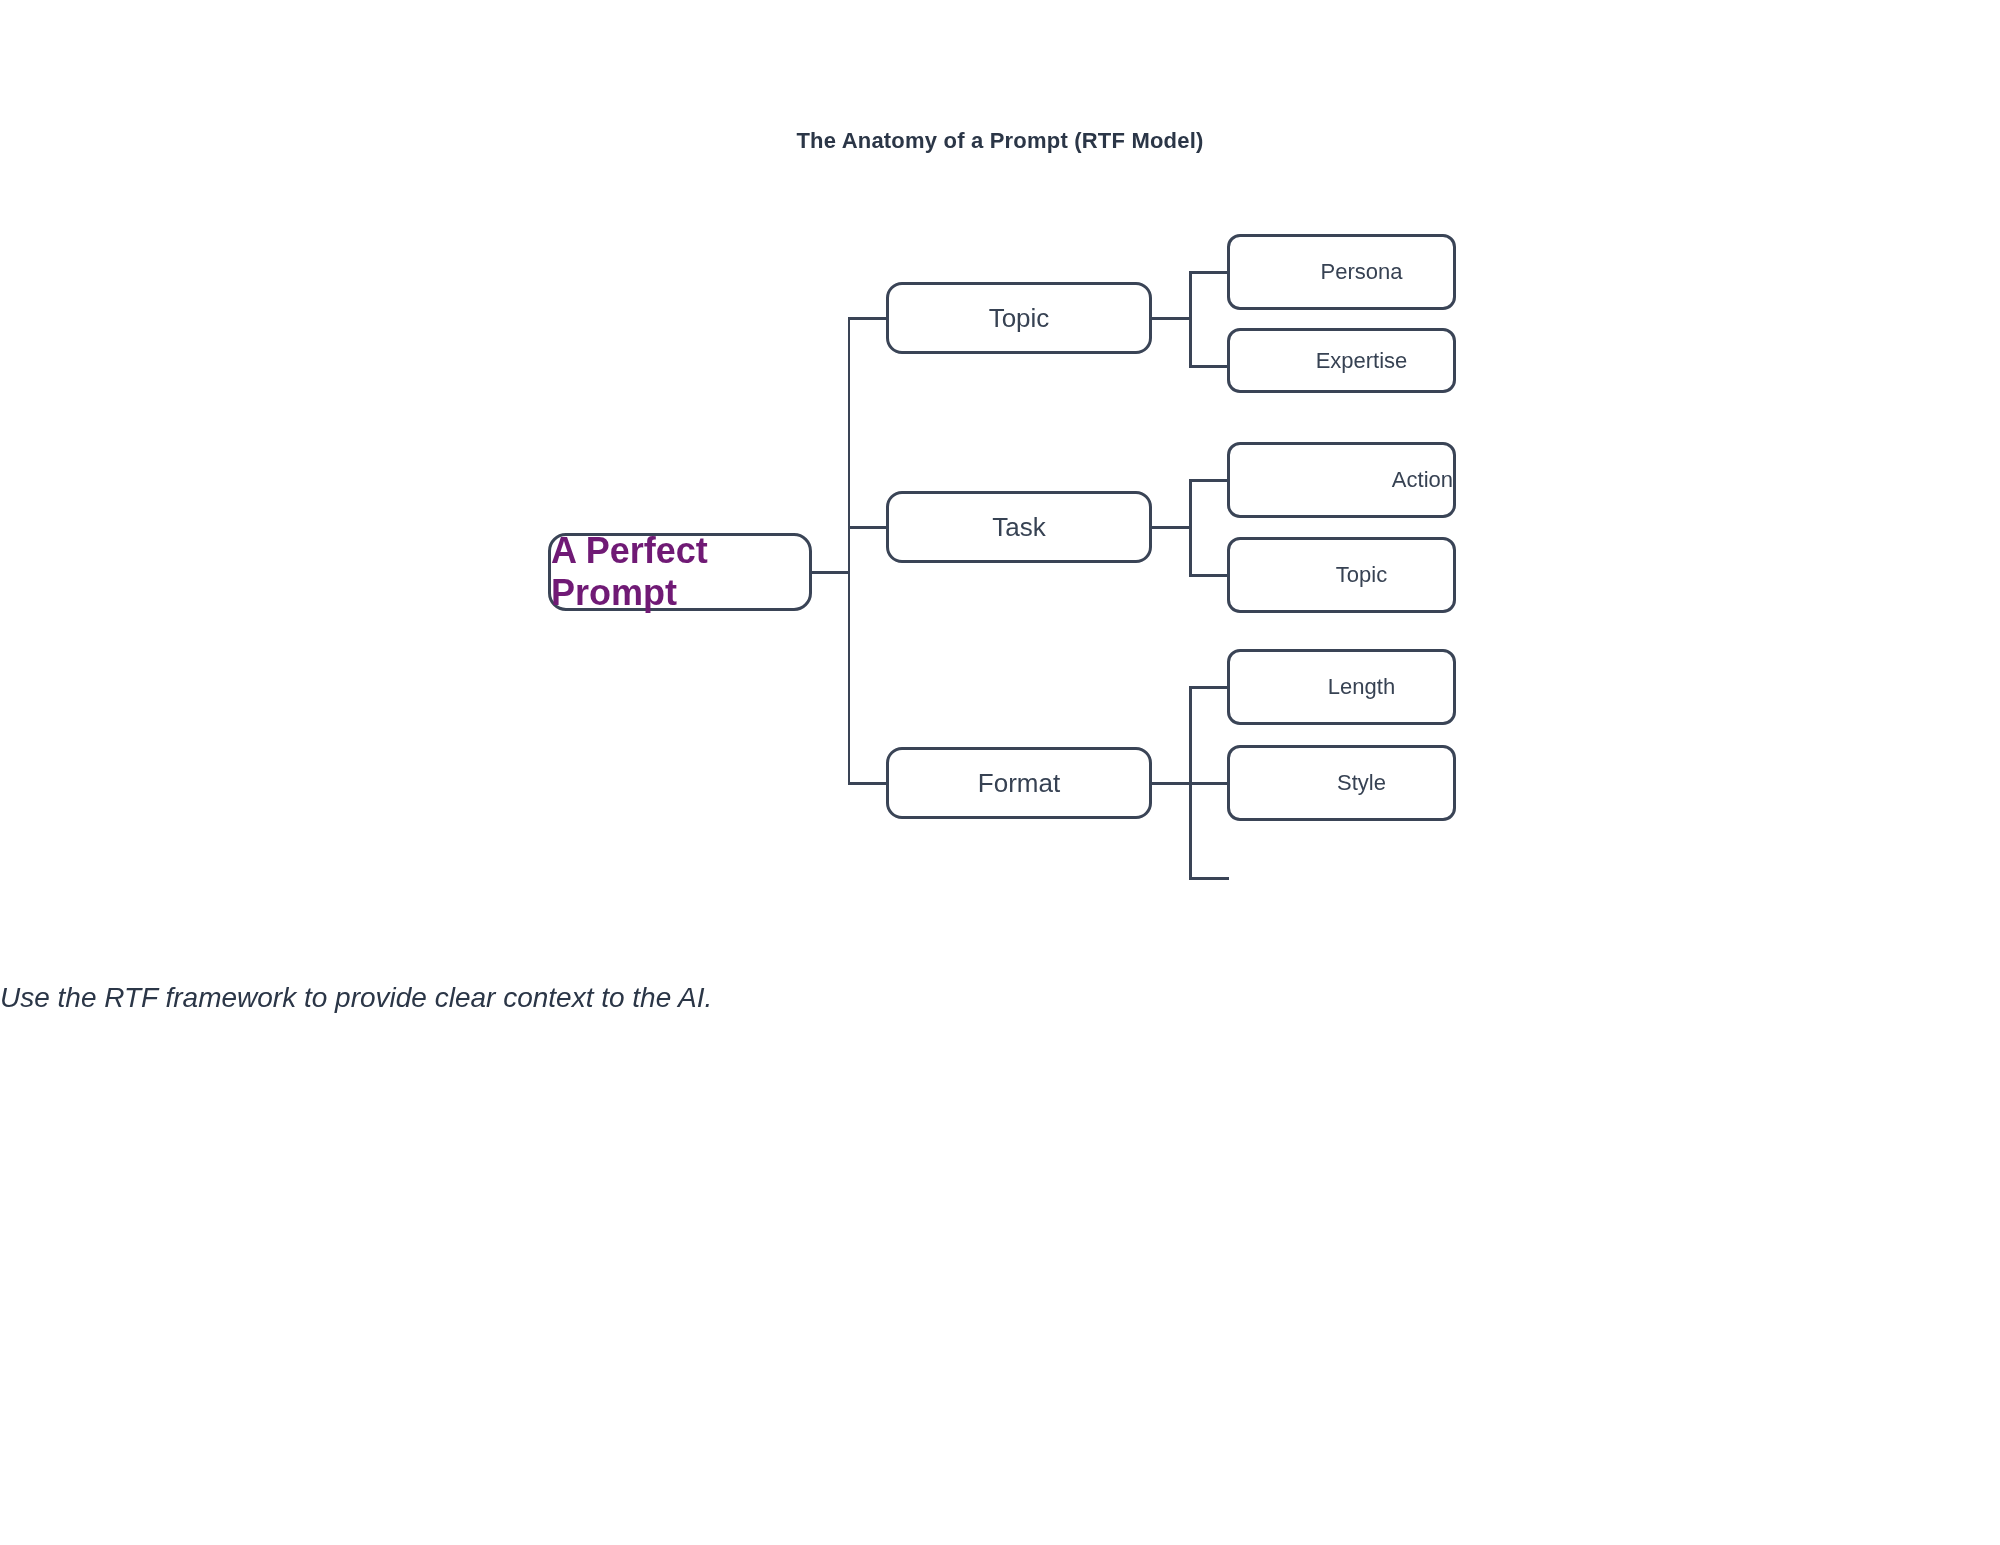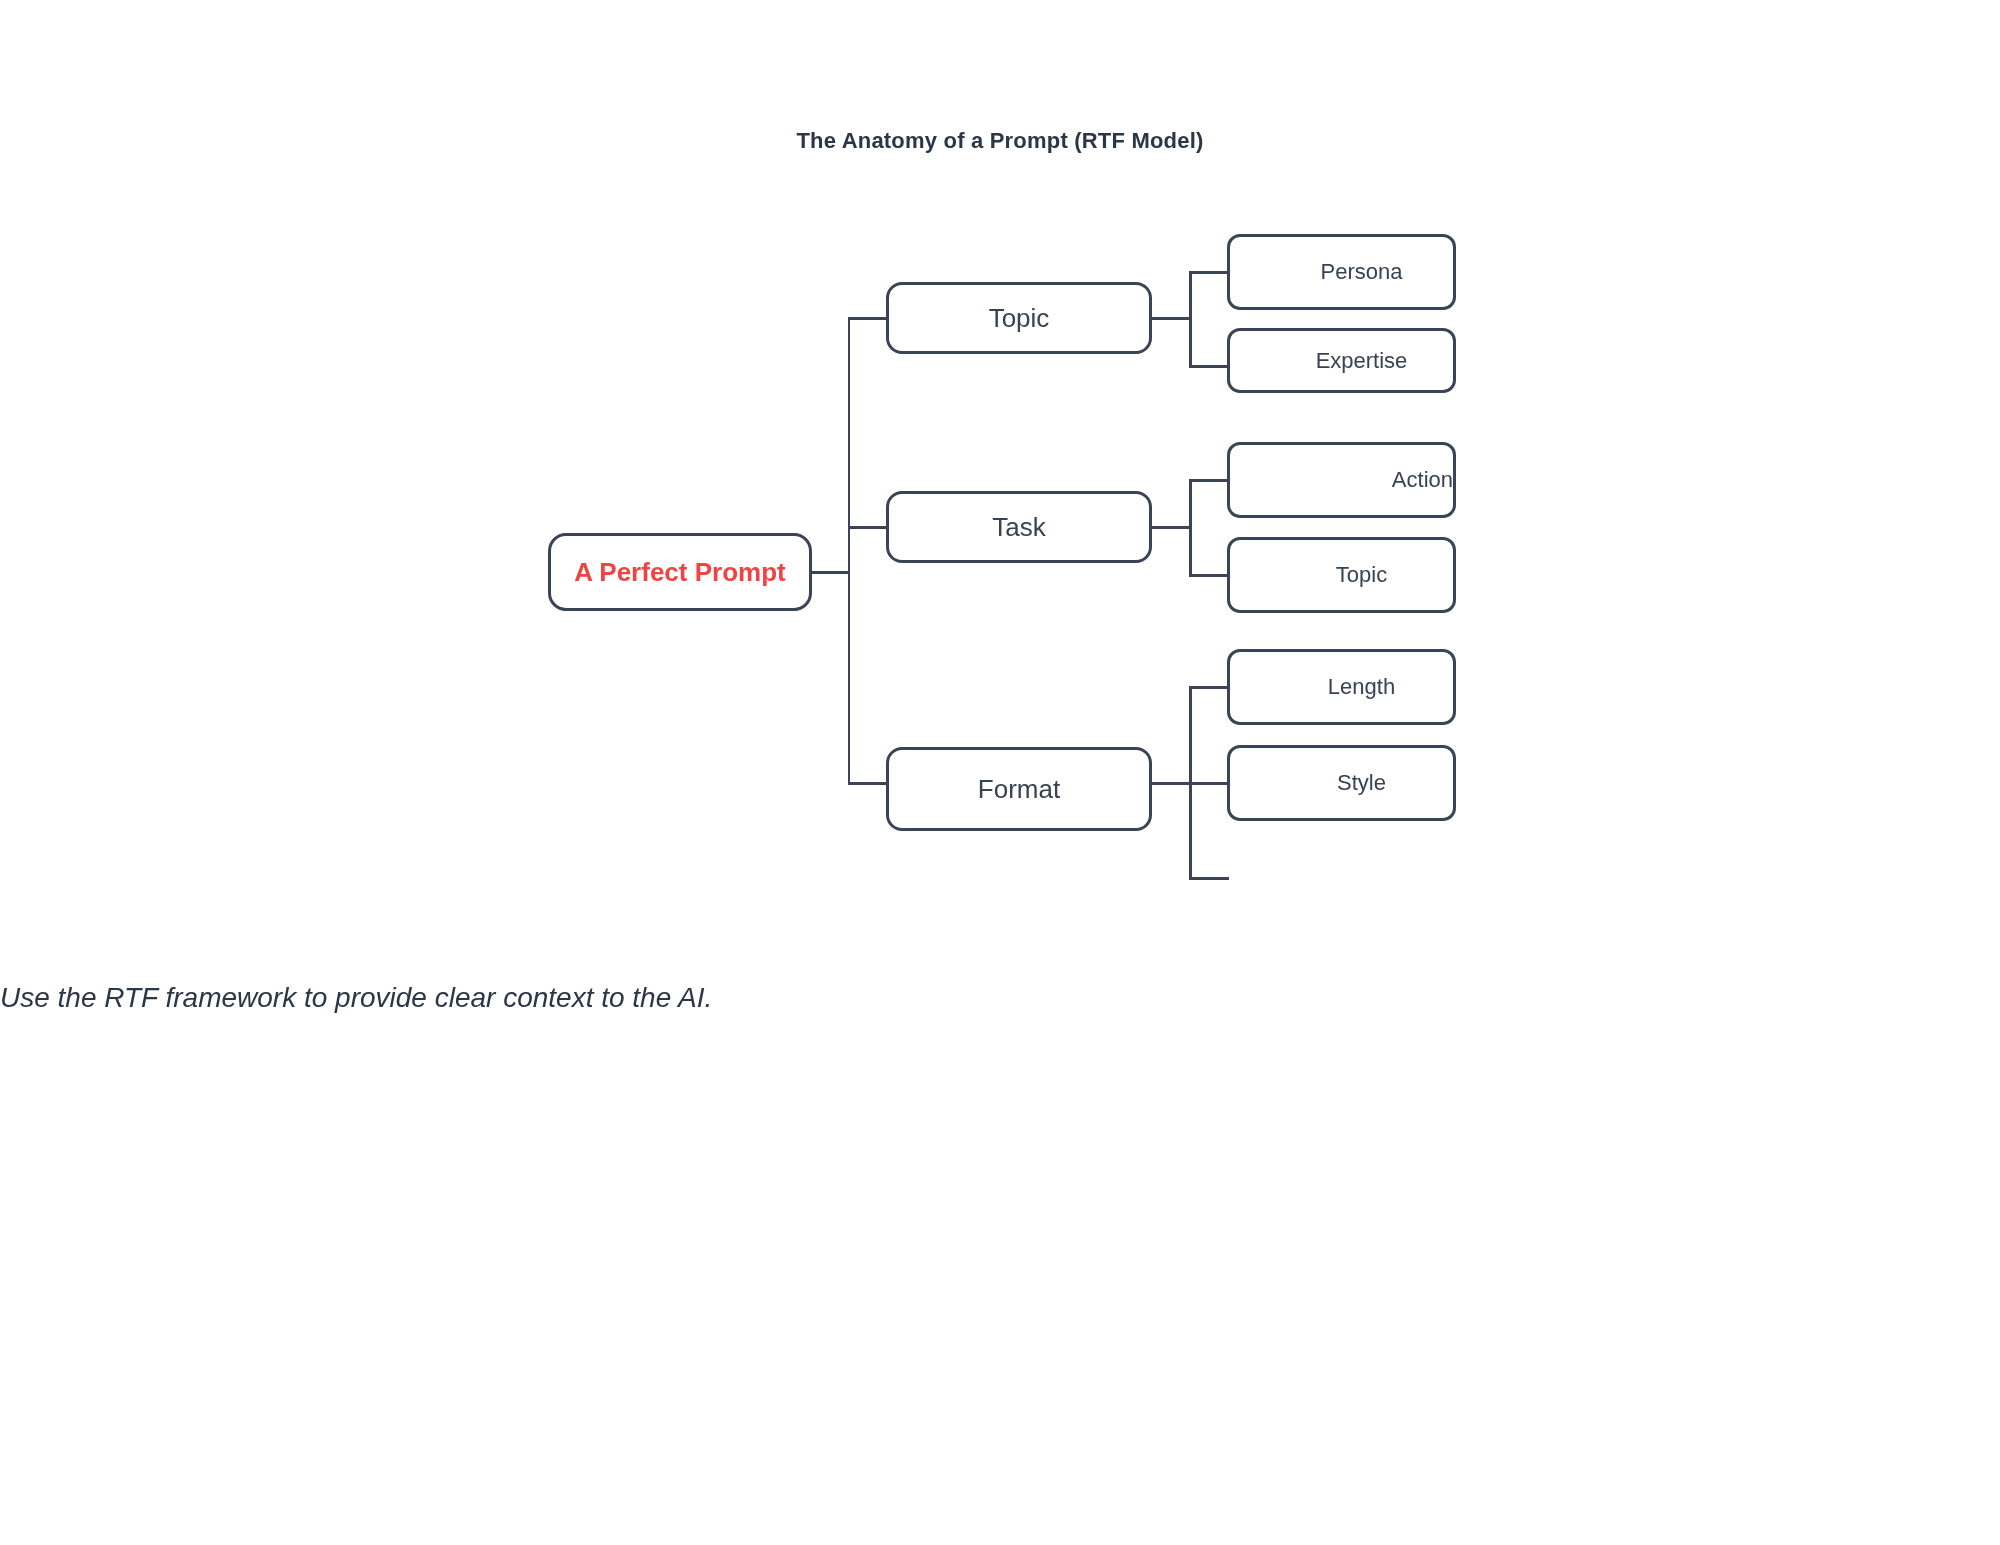--- a/index.html
+++ b/index.html
@@ -27,23 +27,23 @@
     align-items: center;
     justify-content: center;
     background: #ffffff;
     border: 3px solid #3a4456;
     box-sizing: border-box;
     color: #374253;
     z-index: 2;
   }
   .node.root {
     border-radius: 18px;
-    font-size: 26px;
+    font-size: 36px;
     font-weight: bold;
-    color: #ef4444;
+    color: #701a75;
   }
   .node.branch {
     border-radius: 16px;
     font-size: 26px;
   }
   .node.leaf {
     border-radius: 13px;
     font-size: 22px;
     padding-left: 40px;
   }
@@ -74,21 +74,21 @@
   <div class="node root" style="left:548px; top:533px; width:264px; height:78px;">
     <span>A Perfect Prompt</span>
   </div>
 
   <div class="node branch" style="left:886px; top:282px; width:266px; height:72px;">
     <span>Topic</span>
   </div>
   <div class="node branch" style="left:886px; top:491px; width:266px; height:72px;">
     <span>Task</span>
   </div>
-  <div class="node branch" style="left:886px; top:747px; width:266px; height:84px;">
+  <div class="node branch" style="left:886px; top:747px; width:266px; height:72px;">
     <span>Format</span>
   </div>
 
   <div class="node leaf" style="left:1227px; top:234px; width:229px; height:76px;">
     <span>Persona</span>
   </div>
   <div class="node leaf" style="left:1227px; top:328px; width:229px; height:65px;">
     <span>Expertise</span>
   </div>
   <div class="node leaf" style="left:1227px; top:442px; width:229px; height:76px;justify-content:flex-end;">

